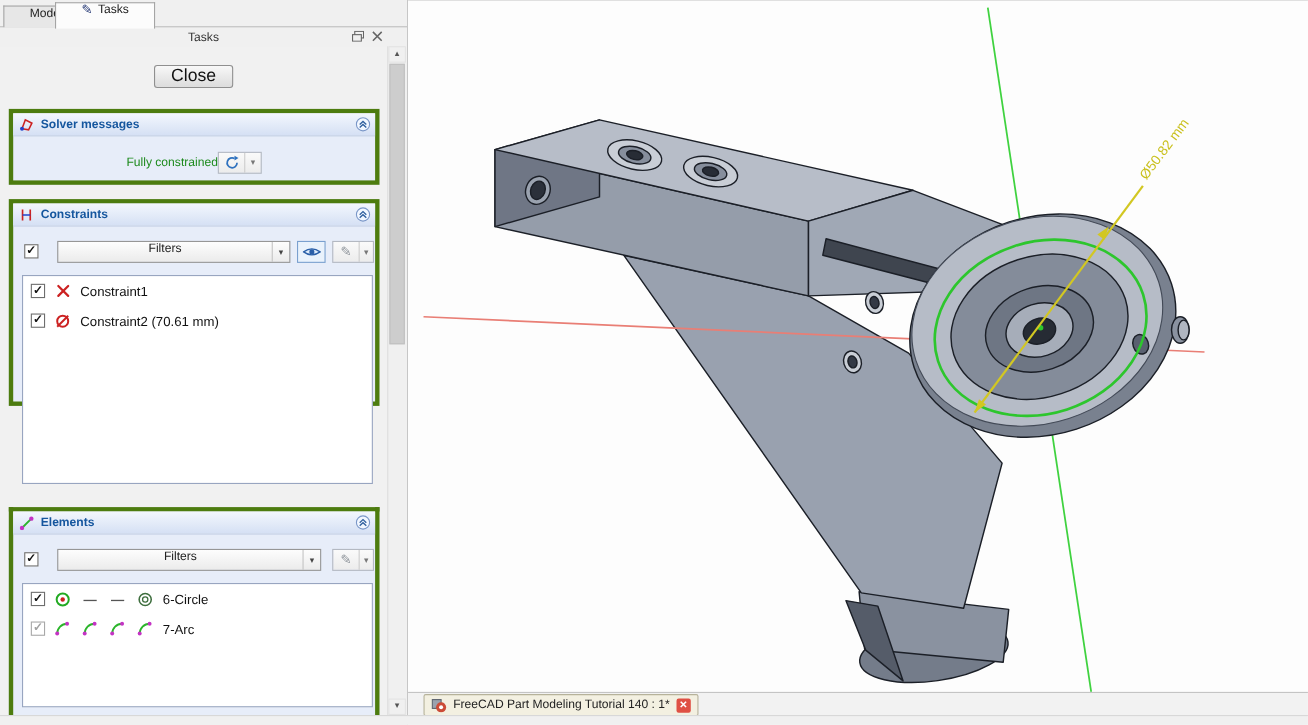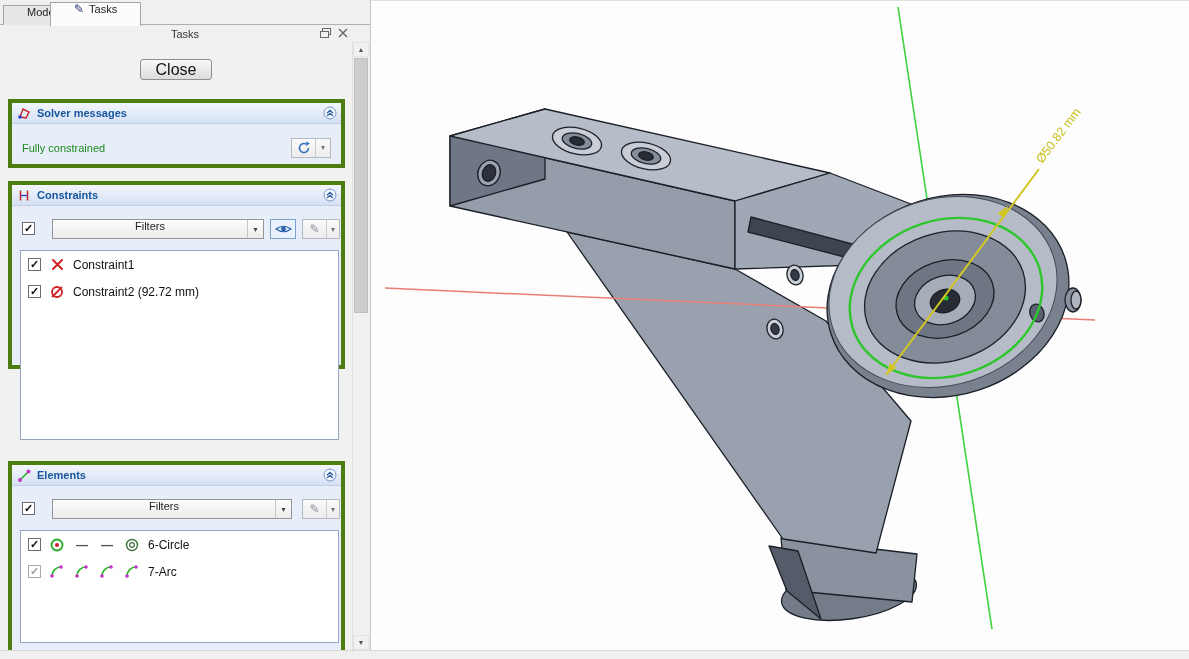--- a/index.html
+++ b/index.html
@@ -22,21 +22,21 @@
   .closebtn{position:absolute;left:140px;top:17px;width:72px;height:21px;font-size:16px;color:#111;
     background:linear-gradient(#f8f8f8,#dcdcdc);border:1px solid #8f8f8f;border-radius:3px}
 
   .section{position:absolute;left:8px;width:337px;border:4px solid #4d7c0f;background:#e7edf9}
   .sec-head{height:21px;display:flex;align-items:center;gap:6px;padding:0 5px;position:relative;
     background:linear-gradient(#f3f7fd,#d5e0f4);border-bottom:1px solid #c3cfe4;
     font-weight:bold;font-size:11px;color:#15569e}
   .collapse{position:absolute;right:4px;top:3px;cursor:pointer}
   .sec-body{position:relative}
 
-  .solver-body{height:47px;display:flex;align-items:center;justify-content:space-between;padding:0 10px}
+  .solver-body{height:47px;display:flex;align-items:center;justify-content:center;padding:0 10px}
   .status-ok{color:#1d8a1d;font-size:11px}
 
   .cb{width:13px;height:13px;background:#fff;border:1px solid #6e6e6e;font-size:11px;line-height:11px;
     text-align:center;color:#111;font-weight:bold}
   .cb.dim{border-color:#a8a8a8;color:#a0a0a0}
 
   .combo{position:absolute;height:20px;display:flex;align-items:flex-start;font-size:11px;
     background:linear-gradient(#fdfdfd,#ebebeb);border:1px solid #969696}
   .combo .lbl{flex:1;text-align:center;color:#222}
   .combo .arr{width:16px;height:100%;border-left:1px solid #c4c4c4;display:flex;align-items:center;justify-content:center;font-size:8px;color:#444}
@@ -174,21 +174,21 @@
               <span>Constraint1</span>
             </div>
             <div class="row">
               <span class="cb">✓</span>
               <span class="glyph">
                 <svg width="16" height="16">
                   <circle cx="8" cy="8" r="5" fill="none" stroke="#cc2222" stroke-width="1.8"></circle>
                   <path d="M3,13 L13,3" stroke="#cc2222" stroke-width="1.8"></path>
                 </svg>
               </span>
-              <span>Constraint2 (92.72 mm)</span>
+              <span>Constraint2 (70.61 mm)</span>
             </div>
           </div>
         </div>
       </div>
 
       <div class="section" style="top:419px;height:189px;border-bottom:none">
         <div class="sec-head">
           <svg width="14" height="14">
             <path d="M3,12 L11.5,3.5" stroke="#2bb52b" stroke-width="1.7"></path>
             <circle cx="3" cy="12" r="2" fill="#c433c4"></circle>
@@ -333,16 +333,27 @@
       <circle cx="575" cy="297" r="2.5" fill="#2dc62d"></circle>
 
       <g>
         <line x1="515" y1="374" x2="668" y2="168" stroke="#d2c722" stroke-width="2"></line>
         <polygon points="515,374 525.4,366.8 519,362" fill="#d2c722"></polygon>
         <polygon points="637,205 633,217 626.6,212.2" fill="#d2c722"></polygon>
         <text x="671" y="163" transform="rotate(-53 671 163)" font-size="12.5" fill="#c9c01c" font-family="Liberation Sans, sans-serif">Ø50.82 mm</text>
       </g>
     </svg>
 
+    <div class="doctabs">
+      <div class="doctab">
+        <svg width="14" height="14">
+          <rect x="1" y="2" width="8" height="8" fill="#9aa2ae" stroke="#5c636e"></rect>
+          <circle cx="9" cy="9" r="4.6" fill="#cc4b37"></circle>
+          <circle cx="9" cy="9" r="1.8" fill="#fff"></circle>
+        </svg>
+        <span>FreeCAD Part Modeling Tutorial 140 : 1*</span>
+        <span class="docclose">✕</span>
+      </div>
+    </div>
   </div>
 
   <div class="statusbar"></div>
 </div>
 
 </body></html>

